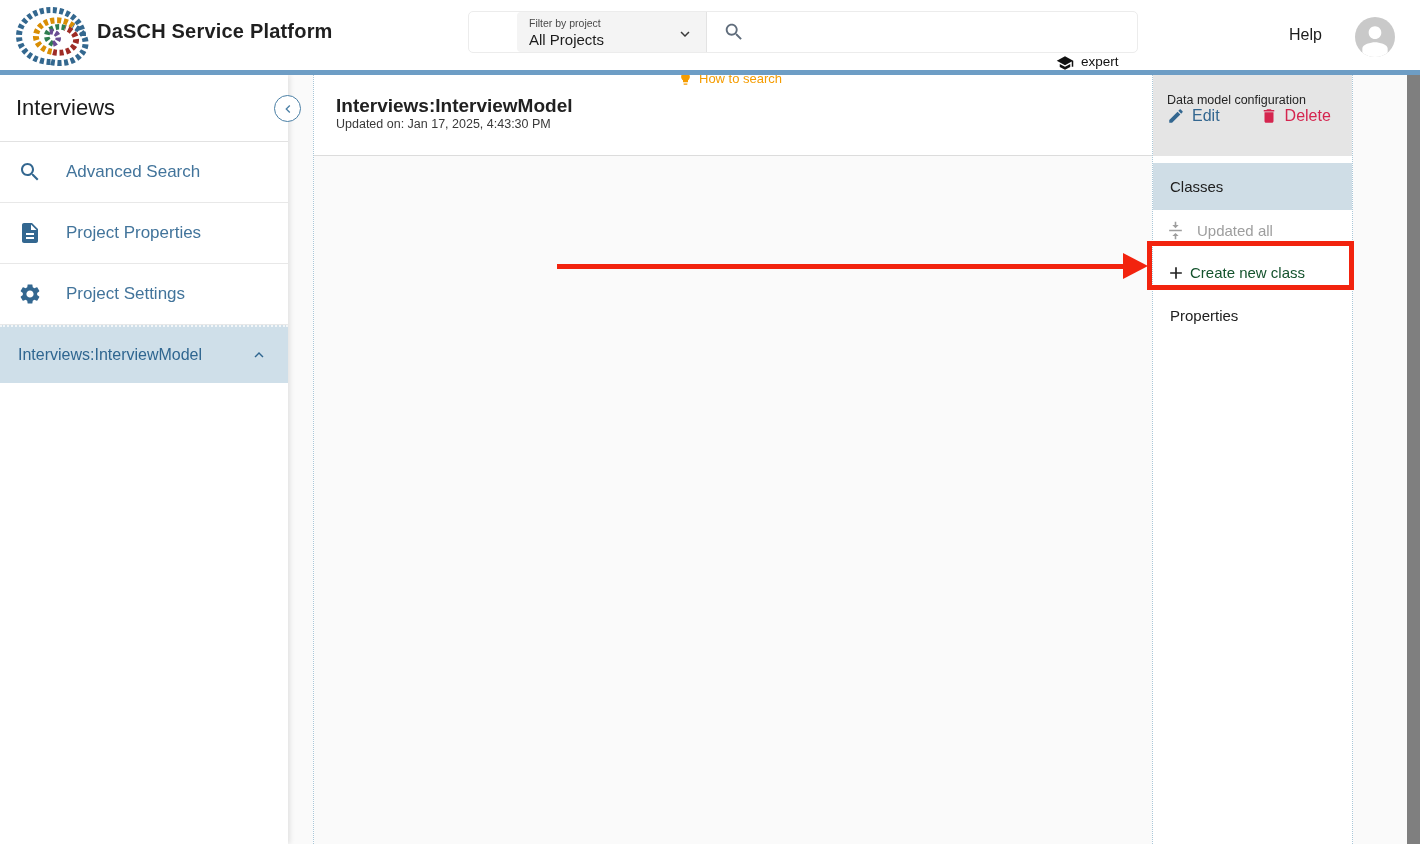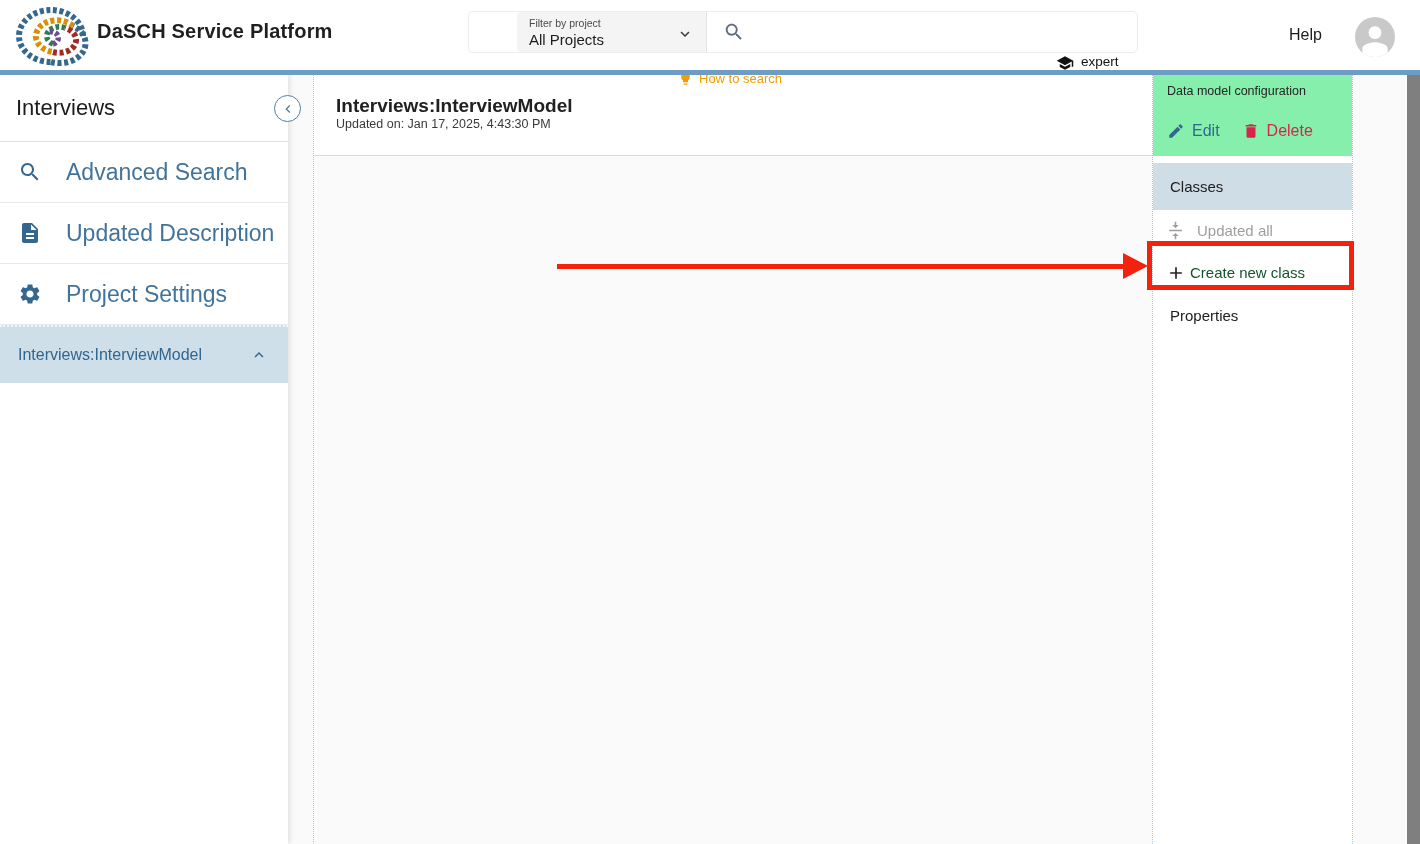--- a/index.html
+++ b/index.html
@@ -24,40 +24,40 @@
   #expert-toggle { position:absolute; left:1056px; top:54px; display:flex; align-items:flex-start; gap:7px; color:#111; font-size:13.5px; cursor:pointer; }
   #help-button { position:absolute; left:1289px; top:26px; font-size:16px; color:#1b1b1b; cursor:pointer; }
   #avatar { position:absolute; left:1355px; top:17px; width:40px; height:40px; border-radius:50%; background:#c9c9c9; overflow:hidden; cursor:pointer; }
 
   
   #sidebar { position:absolute; left:0; top:75px; width:288px; height:769px; background:#fff; box-shadow:2px 0 5px rgba(0,0,0,.10); z-index:10; }
   #sidebar-header { position:relative; height:67px; border-bottom:1px solid #e2e2e2; padding:20px 0 0 16px; }
   #sidebar-title { font-size:22px; font-weight:500; color:#1c1c1c; }
   #collapse-btn { position:absolute; right:-13px; top:20px; width:27px; height:27px; border-radius:50%; border:1px solid #4a7fa5; background:#fff; display:flex; align-items:center; justify-content:center; cursor:pointer; z-index:12; }
   .nav-item { height:61px; border-bottom:1px solid #e8e8e8; display:flex; align-items:center; padding-left:18px; gap:24px; cursor:pointer; }
-  .nav-item .label { font-size:23px; color:#42749b; }
+  .nav-item .label { font-size:17px; color:#42749b; }
   .nav-item.selected { background:#cfdfe9; border-bottom:none; }
   #submenu-item { height:58px; background:#cfdfe9; border-top:2px dotted #f2f6f8; display:flex; align-items:center; justify-content:space-between; padding:0 20px 0 18px; cursor:pointer; }
   #submenu-item .label { font-size:16px; color:#2f6690; }
 
   
   #gutter-left { position:absolute; left:288px; top:75px; width:25px; height:769px; background:#fafafa; }
   .dotted-v { position:absolute; top:75px; width:0; height:769px; border-left:1px dotted #aac7d8; }
 
   
   #main-bg { position:absolute; left:314px; top:75px; width:838px; height:769px; background:#fafafa; }
   #main-heading { position:absolute; left:314px; top:75px; width:838px; height:81px; background:#fff; border-bottom:1px solid #dcdcdc; padding:20px 0 0 22px; }
   #main-title { font-size:19px; font-weight:700; color:#212121; }
   #main-updated { font-size:12.5px; color:#393939; margin-top:0; }
 
   
   #panel { position:absolute; left:1153px; top:75px; width:199px; height:769px; background:#fff; }
-  #panel-top { background:#86efac; padding:9px 14px 10px 14px; height:81px; }
+  #panel-top { background:#e5e5e5; padding:18px 14px 10px 14px; height:81px; }
   #panel-title { font-size:12.5px; color:#242424; }
-  #panel-actions { display:flex; align-items:center; gap:22px; margin-top:24px; }
+  #panel-actions { display:flex; align-items:center; gap:40px; margin-top:0; }
   .action-btn { display:flex; align-items:center; gap:7px; font-size:16px; font-weight:500; cursor:pointer; }
   #edit-btn { color:#336790; }
   #delete-btn { color:#d5254f; }
   #classes-header { margin-top:7px; height:47px; background:#cfdde6; display:flex; align-items:center; padding-left:17px; font-size:15px; color:#202020; cursor:pointer; }
   #collapse-all { height:41px; display:flex; align-items:center; gap:12px; padding-left:13px; color:#9e9e9e; font-size:15px; cursor:default; }
   #create-class { height:43px; display:flex; align-items:center; gap:4px; padding-left:13px; color:#14532d; font-size:15px; font-weight:500; background:#fff; cursor:pointer; }
   #properties-header { height:42px; display:flex; align-items:center; padding-left:17px; font-size:15px; color:#202020; cursor:pointer; }
 
   #right-strip { position:absolute; left:1353px; top:75px; width:54px; height:769px; background:#fafafa; }
   #scrollbar-strip { position:absolute; left:1407px; top:75px; width:13px; height:769px; background:#7f7f7f; }
@@ -152,21 +152,21 @@
     </span>
     <span class="label">Advanced Search</span>
   </div>
 
   <div class="nav-item">
     <span>
       <svg width="24" height="24" viewBox="0 0 24 24">
           <path fill="#336790" d="M14 2H6c-1.1 0-1.99.9-1.99 2L4 20c0 1.1.89 2 1.99 2H18c1.1 0 2-.9 2-2V8l-6-6zM16 18H8v-2h8v2zm0-4H8v-2h8v2zm-3-5V3.5L18.5 9H13z"></path>
         </svg>
     </span>
-    <span class="label">Updated Description</span>
+    <span class="label">Project Properties</span>
   </div>
 
   <div class="nav-item">
     <span>
       <svg width="24" height="24" viewBox="0 0 24 24">
           <path fill="#336790" d="M19.14 12.94c.04-.3.06-.61.06-.94 0-.32-.02-.64-.07-.94l2.03-1.58c.18-.14.23-.41.12-.61l-1.92-3.32c-.12-.22-.37-.29-.59-.22l-2.39.96c-.5-.38-1.03-.7-1.62-.94l-.36-2.54c-.04-.24-.24-.41-.48-.41h-3.84c-.24 0-.43.17-.47.41l-.36 2.54c-.59.24-1.13.57-1.62.94l-2.39-.96c-.22-.08-.47 0-.59.22L2.74 8.87c-.12.21-.08.47.12.61l2.03 1.58c-.05.3-.09.63-.09.94s.02.64.07.94l-2.03 1.58c-.18.14-.23.41-.12.61l1.92 3.32c.12.22.37.29.59.22l2.39-.96c.5.38 1.03.7 1.62.94l.36 2.54c.05.24.24.41.48.41h3.84c.24 0 .44-.17.47-.41l.36-2.54c.59-.24 1.13-.56 1.62-.94l2.39.96c.22.08.47 0 .59-.22l1.92-3.32c.12-.22.07-.47-.12-.61l-2.01-1.58zM12 15.6c-1.98 0-3.6-1.62-3.6-3.6s1.62-3.6 3.6-3.6 3.6 1.62 3.6 3.6-1.62 3.6-3.6 3.6z"></path>
         </svg>
     </span>
     <span class="label">Project Settings</span>
   </div>

